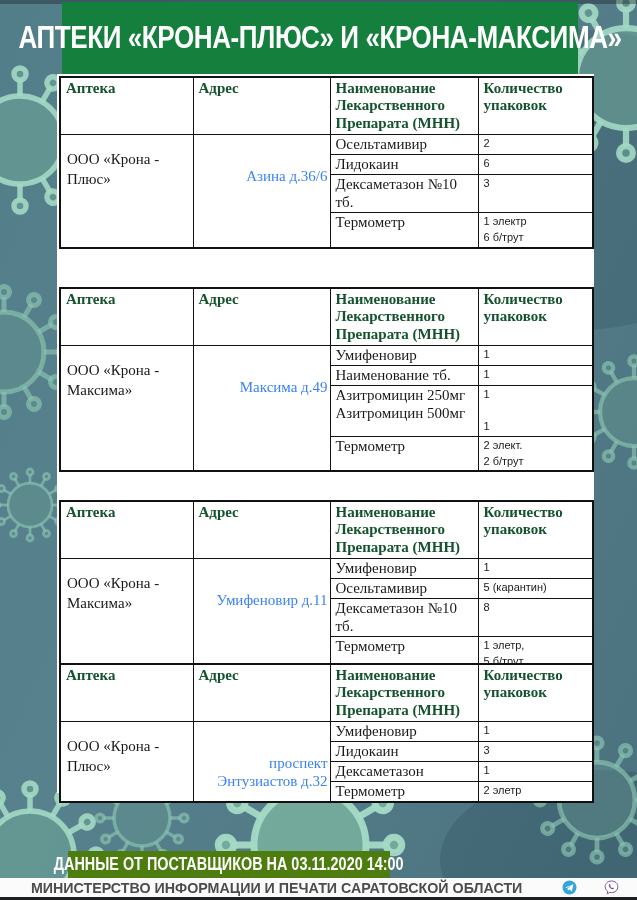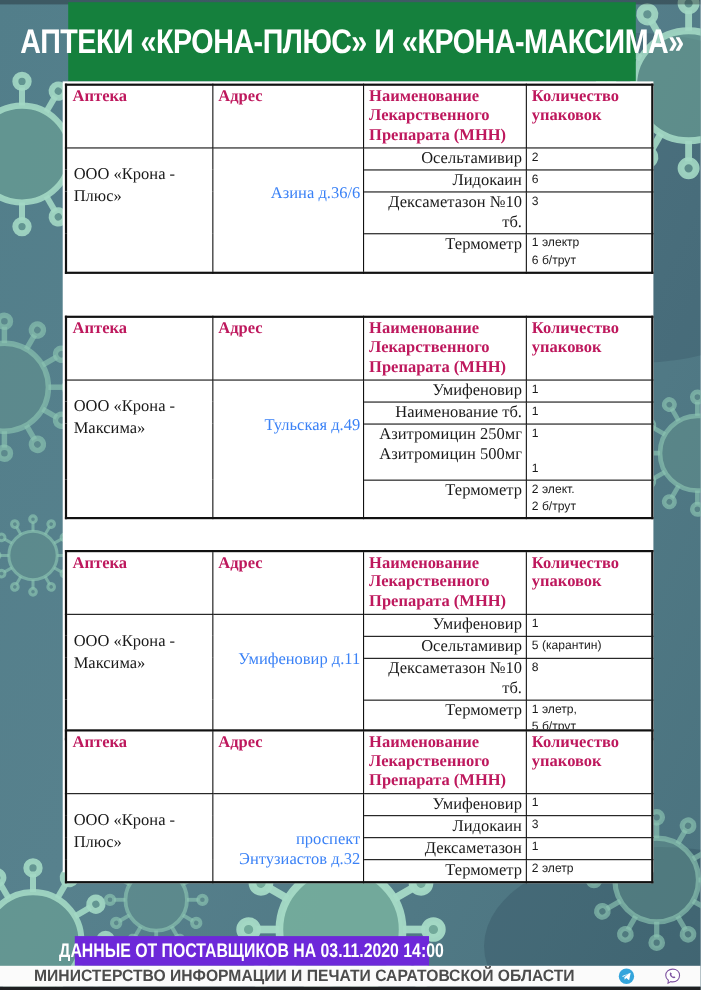--- a/index.html
+++ b/index.html
@@ -25,36 +25,36 @@
 
   .panel{position:absolute;left:57px;top:74px;width:537px;height:719px;background:#fff;}
 
   table.ptable{
     position:absolute;left:2px;width:533px;border-collapse:collapse;table-layout:fixed;
     background:#fff;border:2px solid #111;
   }
   .ptable th,.ptable td{border:1px solid #111;overflow:hidden;}
   .ptable th{
     text-align:left;vertical-align:top;font-weight:bold;font-size:15px;line-height:1.15;
-    padding:2px 3px 2px 5px;color:#be185d;
+    padding:2px 3px 2px 5px;color:#14532d;
   }
   td.drug{
     font-size:15px;line-height:1.2;padding:0 3px 1px 5px;vertical-align:top;
-    white-space:pre-line;color:#1a1a1a;text-align:right;
+    white-space:pre-line;color:#1a1a1a;
   }
   td.qty{
     font-family:"Liberation Sans",sans-serif;font-size:11px;line-height:1.45;
     padding:1px 3px 1px 5px;vertical-align:top;white-space:pre-line;color:#1a1a1a;
   }
   td.ph{vertical-align:top;font-size:15px;line-height:1.35;padding:14px 3px 0 6px;color:#1a1a1a;margin-top:40px;}
   td.ad{vertical-align:top;font-size:15px;line-height:1.2;text-align:right;padding:32px 2px 0 3px;color:#3b82f6;}
   #table-0{top:2px;} #table-1{top:213px;} #table-2{top:426px;} #table-3{top:589px;}
 
   .footer-banner{
-    position:absolute;left:68px;top:851px;width:322px;height:27px;background:#6d28d9;
+    position:absolute;left:68px;top:851px;width:322px;height:27px;background:#4d7c0f;
     display:flex;align-items:center;justify-content:center;
   }
   .footer-banner span{
     color:#fff;font-family:"Liberation Sans",sans-serif;font-weight:bold;font-size:18px;
     white-space:nowrap;transform:scaleX(.8);
   }
   .ministry-strip{
     position:absolute;left:0;top:878px;width:637px;height:19px;background:#fbfbfb;
     display:flex;align-items:center;justify-content:center;gap:27px;
   }
@@ -192,21 +192,21 @@
       <tr>
         <th>Аптека</th>
         <th>Адрес</th>
         <th>Наименование Лекарственного Препарата (МНН)</th>
         <th>Количество упаковок</th>
       </tr>
     </thead>
     <tbody>
       <tr>
         <td class="ph" rowspan="4">ООО «Крона - Максима»</td>
-        <td class="ad" rowspan="4">Тульская д.49</td>
+        <td class="ad" rowspan="4">Максима д.49</td>
         <td class="drug">Умифеновир</td>
         <td class="qty">1</td>
       </tr>
       <tr>
         <td class="drug">Наименование тб.</td>
         <td class="qty">1</td>
       </tr>
       <tr>
         <td class="drug">Азитромицин 250мг
 Азитромицин 500мг</td>

